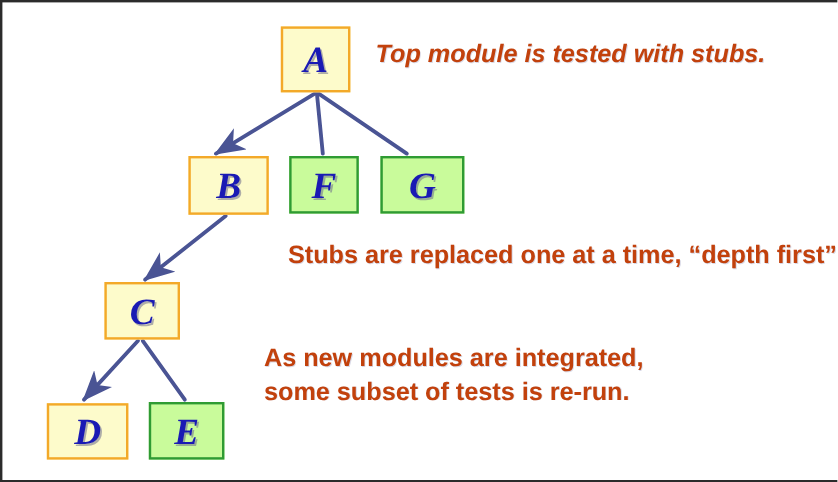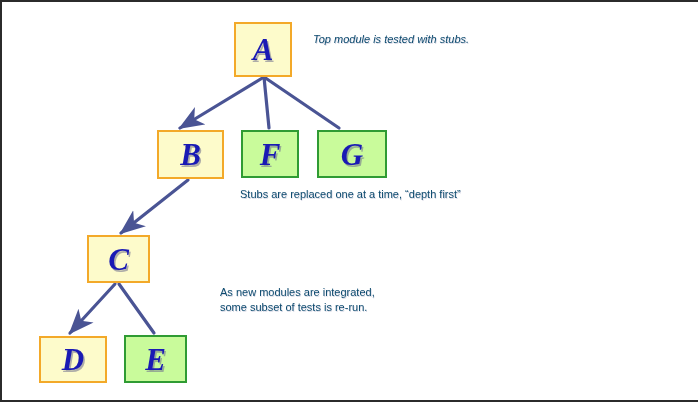--- a/index.html
+++ b/index.html
@@ -48,24 +48,24 @@
   .node.stub {
     background: #fdfbcb;
     border-color: #f3a929;
   }
   .node.tested {
     background: #c9fb9b;
     border-color: #2f9b33;
   }
   .caption {
     position: absolute;
-    color: #0c4a6e;
+    color: #c2410c;
     font-family: "Liberation Sans", sans-serif;
-    font-weight: normal;
-    font-size: 11px;
+    font-weight: bold;
+    font-size: 21px;
     line-height: 1.35;
     white-space: pre;
     z-index: 4;
     text-shadow: 0.7px 0.7px 0 rgba(170,170,200,0.45);
   }
   .caption.italic {
     font-style: italic;
   }
 </style>
 </head>
@@ -107,18 +107,18 @@
       </div>
       <div class="node stub" style="left: 37px; top: 334px; width: 68px; height: 47px;">
         <span>D</span>
       </div>
       <div class="node tested" style="left: 122px; top: 333px; width: 63px; height: 48px;">
         <span>E</span>
       </div>
     </div>
   <div id="caption-layer">
       <div class="caption italic" style="left: 311px; top: 30px;">Top module is tested with stubs.</div>
-      <div class="caption" style="left: 238px; top: 185px; text-align: right;">Stubs are replaced one at a time, “depth first”</div>
+      <div class="caption" style="left: 238px; top: 197px; text-align: right;">Stubs are replaced one at a time, “depth first”</div>
       <div class="caption" style="left: 218px; top: 283px;">As new modules are integrated,
 some subset of tests is re-run.</div>
     </div>
 
 </div>
 
 </body></html>

